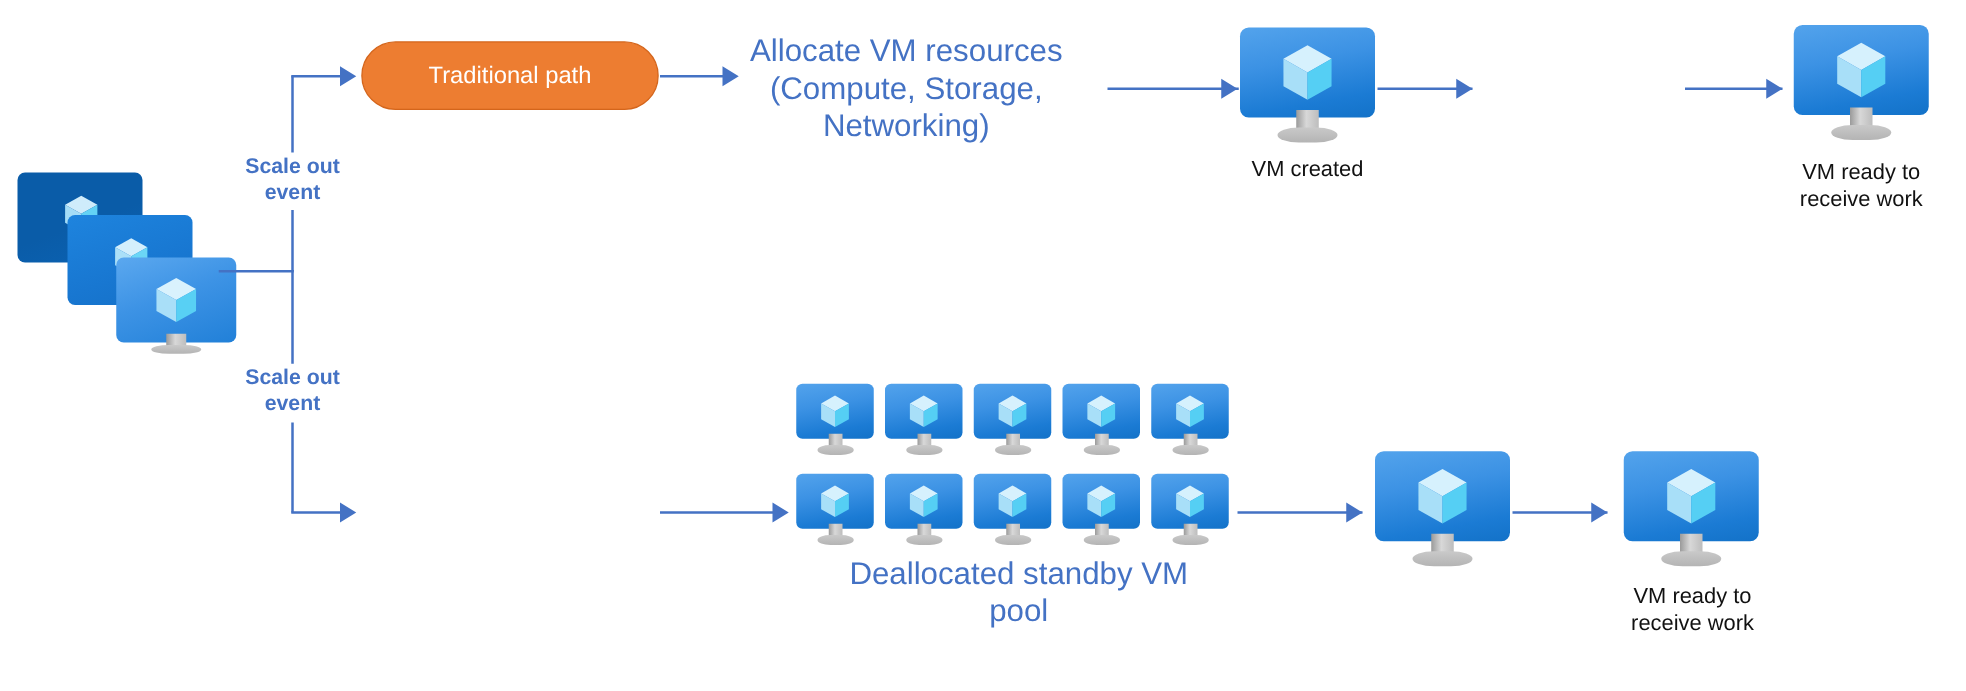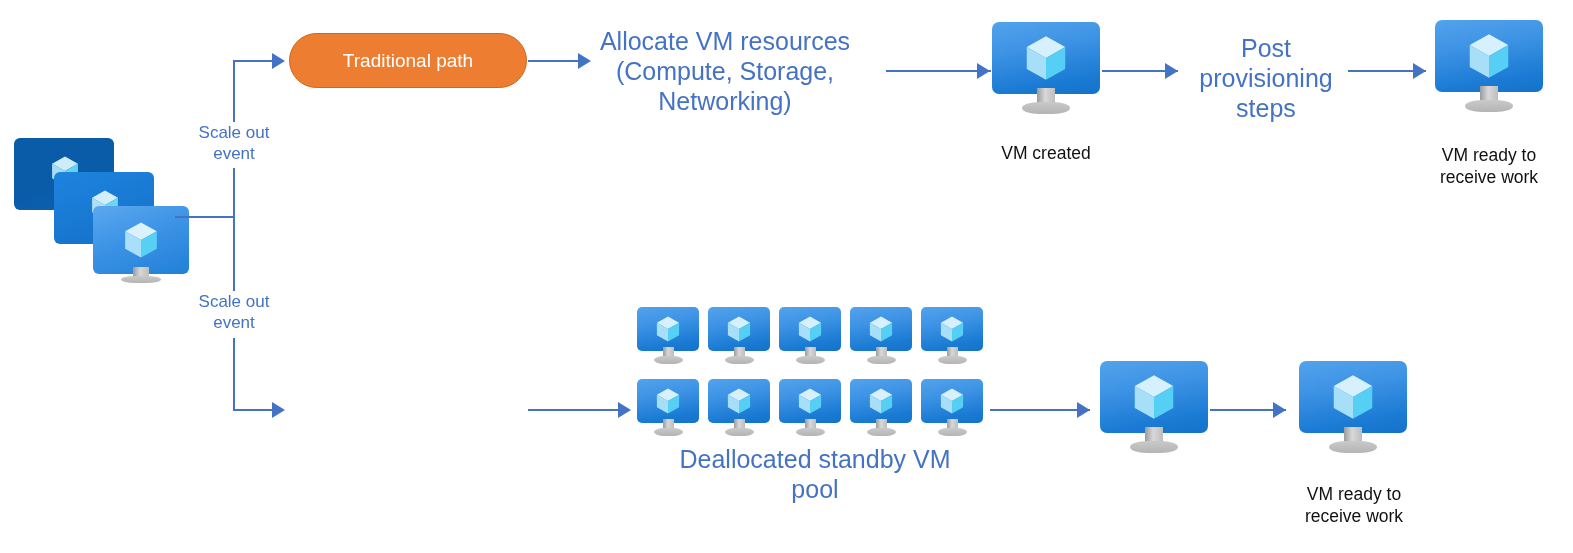--- a/index.html
+++ b/index.html
@@ -26,28 +26,28 @@
     line-height: 30px;
     text-align: center;
     white-space: pre-line;
   }
   .blue-small {
     color: #4472C4;
     font-size: 17px;
     line-height: 21px;
     text-align: center;
     white-space: pre-line;
+    font-weight: bold;
   }
   .black-label {
     color: #111111;
     font-size: 17.5px;
     line-height: 22px;
     text-align: center;
     white-space: pre-line;
-    margin-top: 18px;
   }
 
   
   .pill {
     border-radius: 999px;
     display: flex;
     align-items: center;
     justify-content: center;
     color: #ffffff;
     font-size: 19px;
@@ -185,23 +185,20 @@
       <polygon points="50,8 87,29 50,50 13,29" fill="#D6F1FD"></polygon>
       <polygon points="13,29 50,50 50,92 13,71" fill="#A8DFF8"></polygon>
       <polygon points="87,29 87,71 50,92 50,50" fill="#55CFF4"></polygon>
     </svg>
   </div>
   <div class="abs black-label" style="left:962px; top:124px; width:168px;">VM created</div>
 
   <div class="abs line-h" style="left:1102px; top:70px; width:76px;"></div>
   <div class="abs arrow-head" style="left:1165px; top:63px;"></div>
 
-  <div class="abs blue-text" style="left:1187px; top:33px; width:158px;">Post
-provisioning
-steps</div>
 
   <div class="abs line-h" style="left:1348px; top:70px; width:78px;"></div>
   <div class="abs arrow-head" style="left:1413px; top:63px;"></div>
 
   <div class="vm" style="left:1435px; top:20px; width:108px; height:100px;">
     <div class="screen" style="height:72px; border-radius:7px;"></div>
     <div class="neck" style="left:45px; top:66px; width:18px; height:18px;"></div>
     <div class="base" style="left:30px; top:80px; width:48px; height:12px;"></div>
     <svg viewBox="0 0 100 100" width="52" height="52" style="position:absolute;left:28px;top:10px;">
       <polygon points="50,8 87,29 50,50 13,29" fill="#D6F1FD"></polygon>

